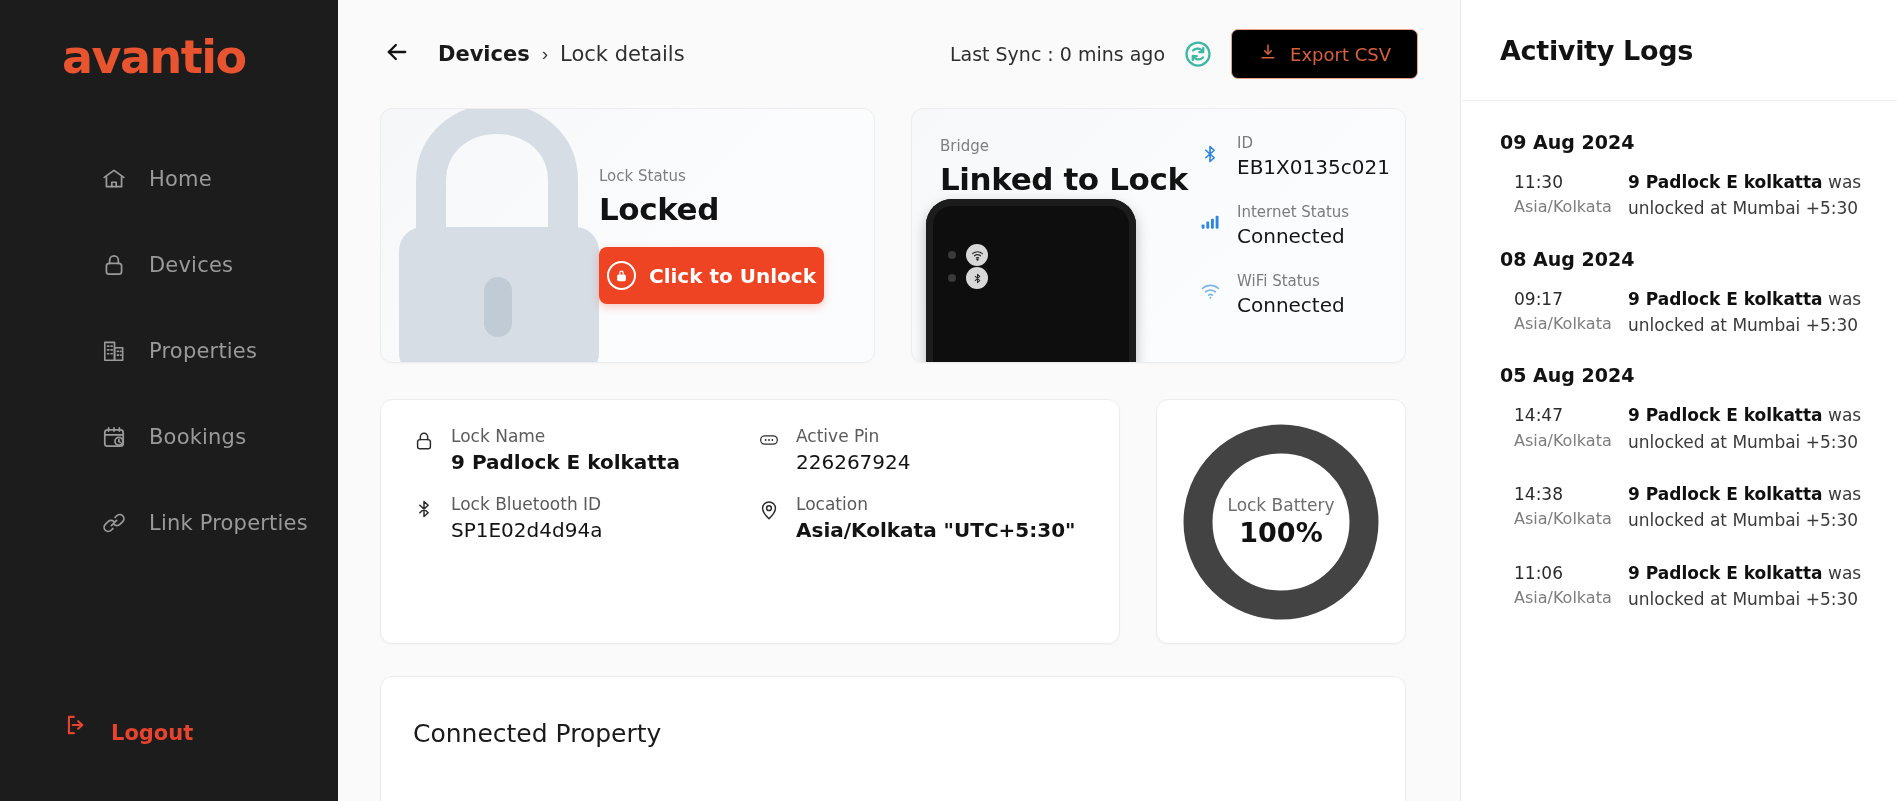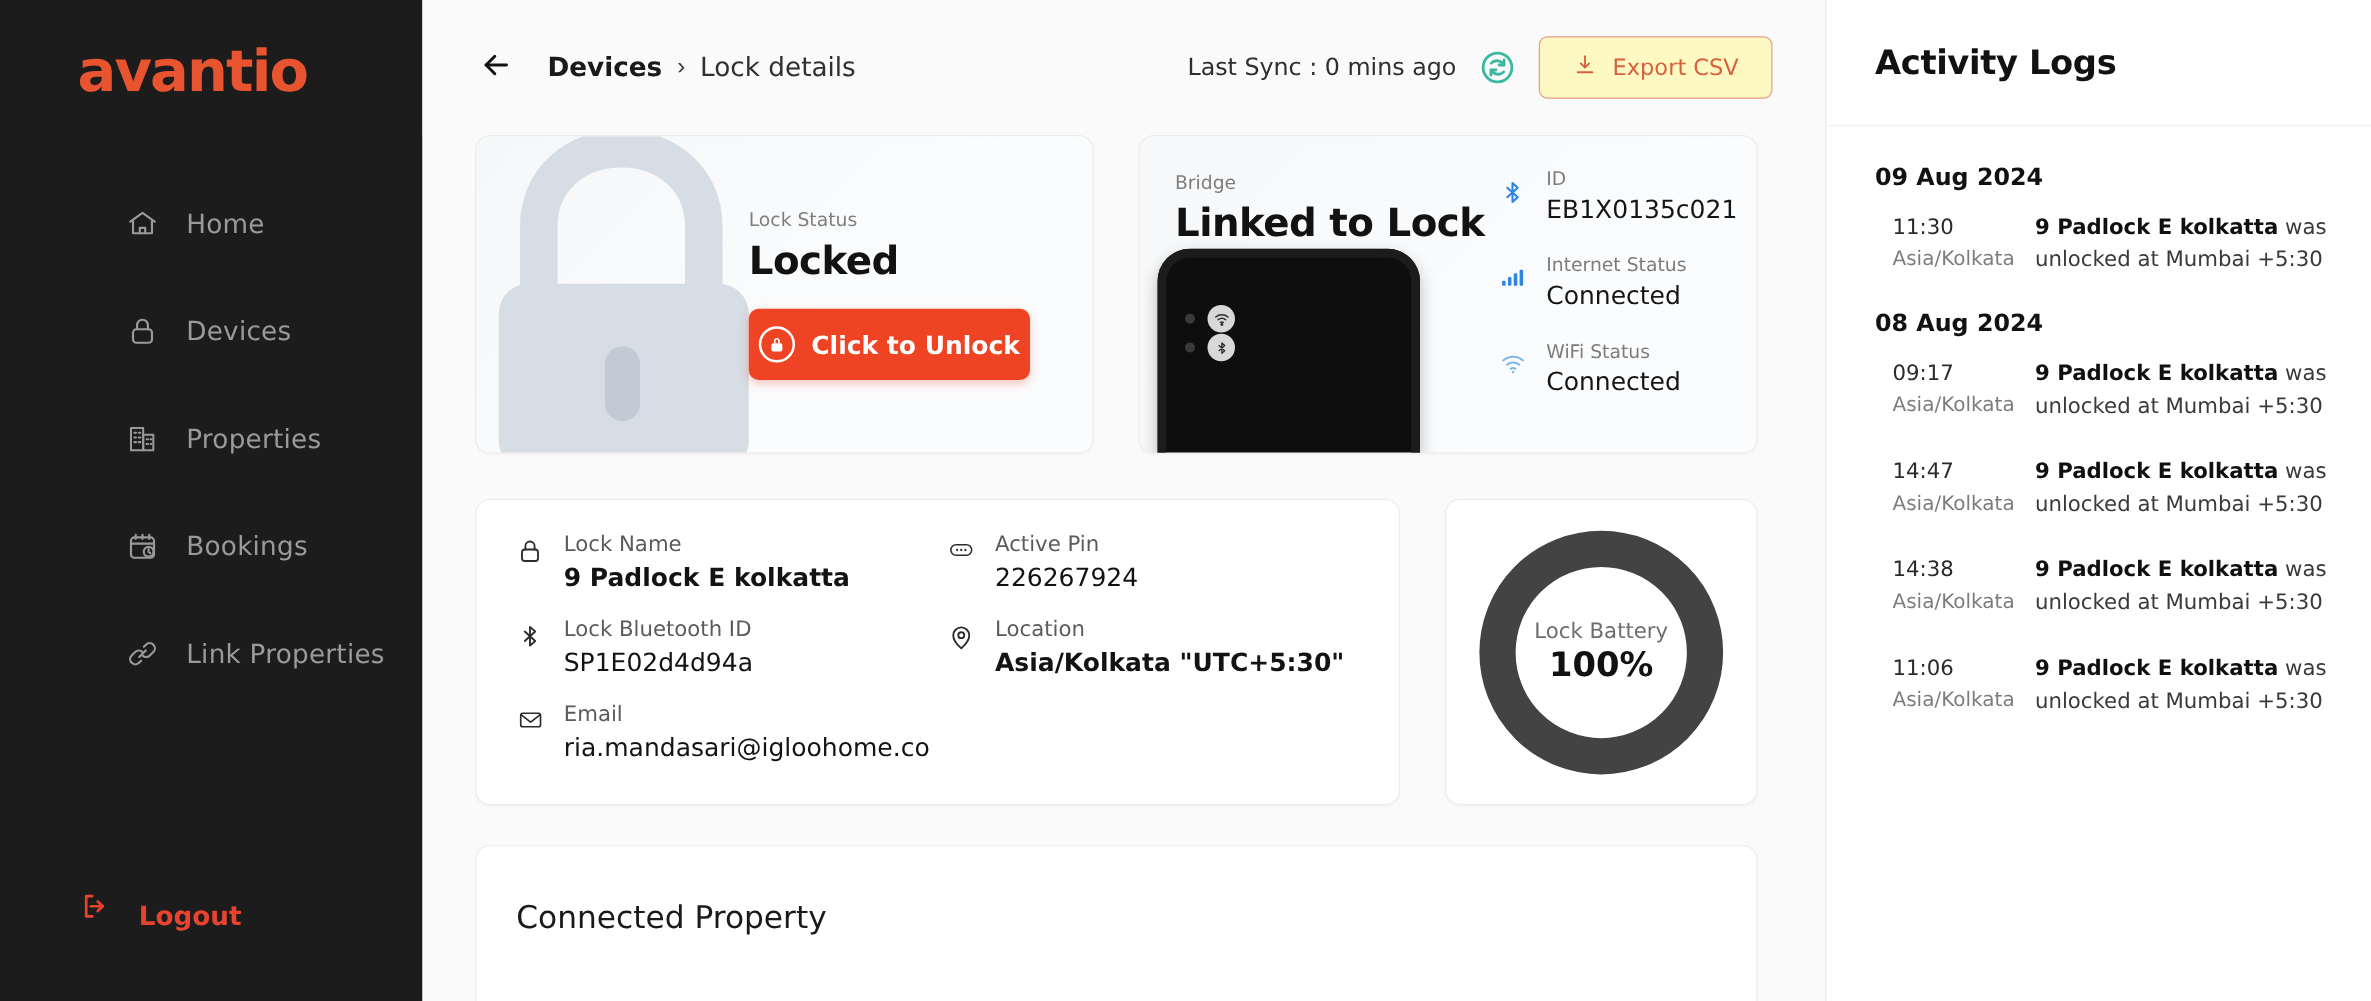--- a/index.html
+++ b/index.html
@@ -59,21 +59,21 @@
   .crumbs { display: flex; align-items: center; gap: 12px; }
   .crumb-a { font-size: 21px; font-weight: 700; color: #1a1a1a; cursor: pointer; font-family: "DejaVu Sans", sans-serif; }
   .crumb-sep { font-size: 19px; color: #3a3a3a; }
   .crumb-b { font-size: 21px; color: #303030; font-family: "DejaVu Sans", sans-serif; }
   .top-right { margin-left: auto; display: flex; align-items: center; gap: 18px; }
   .sync-txt { font-size: 19px; color: #2e2e2e; white-space: nowrap; font-family: "DejaVu Sans", sans-serif; }
   .sync-ic { width: 30px; height: 30px; cursor: pointer; display: flex; align-items: center; justify-content: center; }
   .export-btn {
     display: flex; align-items: center; gap: 12px;
     border: 1px solid #e8a08a; border-radius: 7px;
-    background: #fef9c3; color: #d9603c;
+    background: #000000; color: #d9603c;
     height: 50px; padding: 0 26px; cursor: pointer;
     font-size: 18px; white-space: nowrap;
     font-family: "DejaVu Sans", sans-serif;
   }
 
   .content { flex: 1; padding: 0 42px 0 42px; overflow: hidden; }
 
   .row1 { display: flex; gap: 36px; }
   .card {
     background: #ffffff; border: 1px solid #ededed; border-radius: 12px;
@@ -419,32 +419,20 @@
                 <svg width="20" height="22" viewBox="0 0 24 24" fill="none" stroke="#2b2b2b" stroke-width="1.8" stroke-linecap="round" stroke-linejoin="round">
                   <path d="M7 7.5l10 9-5 4.5V3l5 4.5-10 9"></path>
                 </svg>
               </span>
               <div>
                 <div class="det-lab">Lock Bluetooth ID</div>
                 <div class="det-val">SP1E02d4d94a</div>
               </div>
             </div>
 
-            <div class="det-item">
-              <span class="det-ic">
-                <svg width="23" height="20" viewBox="0 0 24 24" fill="none" stroke="#2b2b2b" stroke-width="1.6" stroke-linecap="round" stroke-linejoin="round">
-                  <rect x="2.5" y="5.5" width="19" height="13" rx="2"></rect>
-                    <path d="M3 7l9 7 9-7"></path>
-                </svg>
-              </span>
-              <div>
-                <div class="det-lab">Email</div>
-                <div class="det-val">ria.mandasari@igloohome.co</div>
-              </div>
-            </div>
 
           </div>
 
           <div class="det-col c2">
 
             <div class="det-item">
               <span class="det-ic">
                 <svg width="24" height="20" viewBox="0 0 24 24" fill="none" stroke="#2b2b2b" stroke-width="1.5">
                   <rect x="2" y="7" width="20" height="10" rx="5"></rect>
                   <circle cx="8" cy="12" r="1.1" fill="#2b2b2b" stroke="none"></circle>
@@ -518,20 +506,21 @@
         <div class="log-entry">
           <div class="log-time">
             <div class="log-hm">09:17</div>
             <div class="log-tz">Asia/Kolkata</div>
           </div>
           <div class="log-msg"><b>9 Padlock E kolkatta</b><span> was unlocked at Mumbai +5:30</span></div>
         </div>
       </div>
 
       <div class="log-group">
+        <div class="log-date">05 Aug 2024</div>
 
         <div class="log-entry">
           <div class="log-time">
             <div class="log-hm">14:47</div>
             <div class="log-tz">Asia/Kolkata</div>
           </div>
           <div class="log-msg"><b>9 Padlock E kolkatta</b><span> was unlocked at Mumbai +5:30</span></div>
         </div>
 
         <div class="log-entry">

